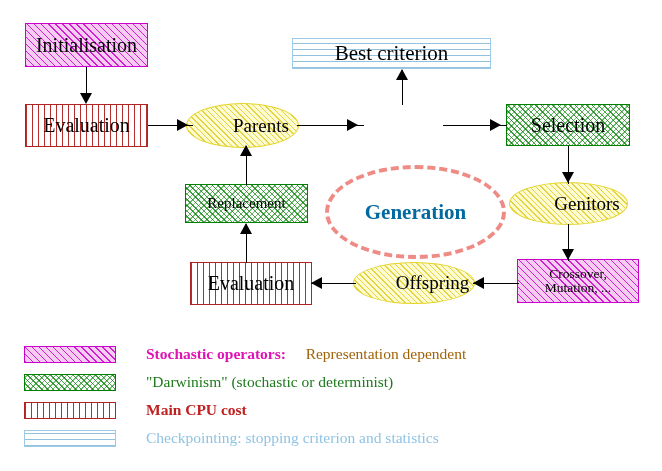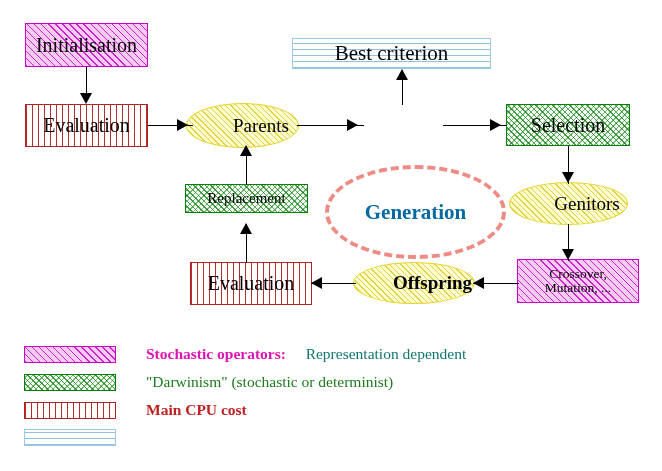--- a/index.html
+++ b/index.html
@@ -65,21 +65,21 @@
   .ar-down{border-left:6px solid transparent;border-right:6px solid transparent;
            border-top:11px solid #000;}
   .ar-up{border-left:6px solid transparent;border-right:6px solid transparent;
          border-bottom:11px solid #000;}
 
   
   .legend-row{position:absolute;left:24px;display:flex;align-items:center;}
   .swatch{width:92px;height:17px;box-sizing:border-box;flex:0 0 auto;}
   .legend-text{margin-left:30px;white-space:nowrap;font-size:15.5px;}
   .lt-magenta{color:#e014b4;font-weight:bold;}
-  .lt-gold{color:#0f766e;margin-top:37px;}
+  .lt-gold{color:#a16207;margin-top:37px;}
   .lt-green{color:#1d7a1d;}
   .lt-red{color:#c02020;font-weight:bold;}
   .lt-blue{color:#8fc3e3;}
 </style>
 </head>
 <body>
 
 <div id="stage">
 
   <div class="node fill-magenta" style="left:25px;top:23px;width:123px;height:44px;font-size:20px;">
@@ -107,30 +107,30 @@
   <div class="ellipse" style="left:509px;top:182px;width:119px;height:43px;font-size:19px;">
     <span class="ell-bg"></span>
     <span class="lbl">Genitors</span>
   </div>
 
   <div class="node fill-magenta" style="left:517px;top:259px;width:122px;height:44px;font-size:13.5px;">
     <span class="lbl">Crossover,
 Mutation, ...</span>
   </div>
 
-  <div class="ellipse" style="left:353px;top:262px;width:122px;height:42px;font-size:19px;font-weight:bold;">
+  <div class="ellipse" style="left:353px;top:262px;width:122px;height:42px;font-size:19px;">
     <span class="ell-bg"></span>
     <span class="lbl">Offspring</span>
   </div>
 
   <div class="node fill-redvert" style="left:190px;top:262px;width:122px;height:43px;font-size:20px;">
     <span class="lbl">Evaluation</span>
   </div>
 
-  <div class="node fill-greencross" style="left:185px;top:184px;width:123px;height:29px;font-size:15px;">
+  <div class="node fill-greencross" style="left:185px;top:184px;width:123px;height:39px;font-size:15px;">
     <span class="lbl">Replacement</span>
   </div>
 
   <div class="gen-ellipse" style="left:325px;top:165px;width:173px;height:86px;">
     <span class="lbl" style="font-size:21px;">Generation</span>
   </div>
 
   <div class="conn v-line" style="left:86px;top:67px;height:32px;"></div>
   <div class="arrow ar-down" style="left:80px;top:93px;"></div>
 
@@ -178,15 +178,16 @@
     <span class="legend-text lt-green">"Darwinism" (stochastic or determinist)</span>
   </div>
 
   <div class="legend-row" style="top:401px;text-align:right;">
     <span class="swatch fill-redvert"></span>
     <span class="legend-text lt-red">Main CPU cost</span>
   </div>
 
   <div class="legend-row" style="top:429px;">
     <span class="swatch fill-bluehoriz"></span>
+    <span class="legend-text lt-blue">Checkpointing: stopping criterion and statistics</span>
   </div>
 
 </div>
 
 </body></html>

